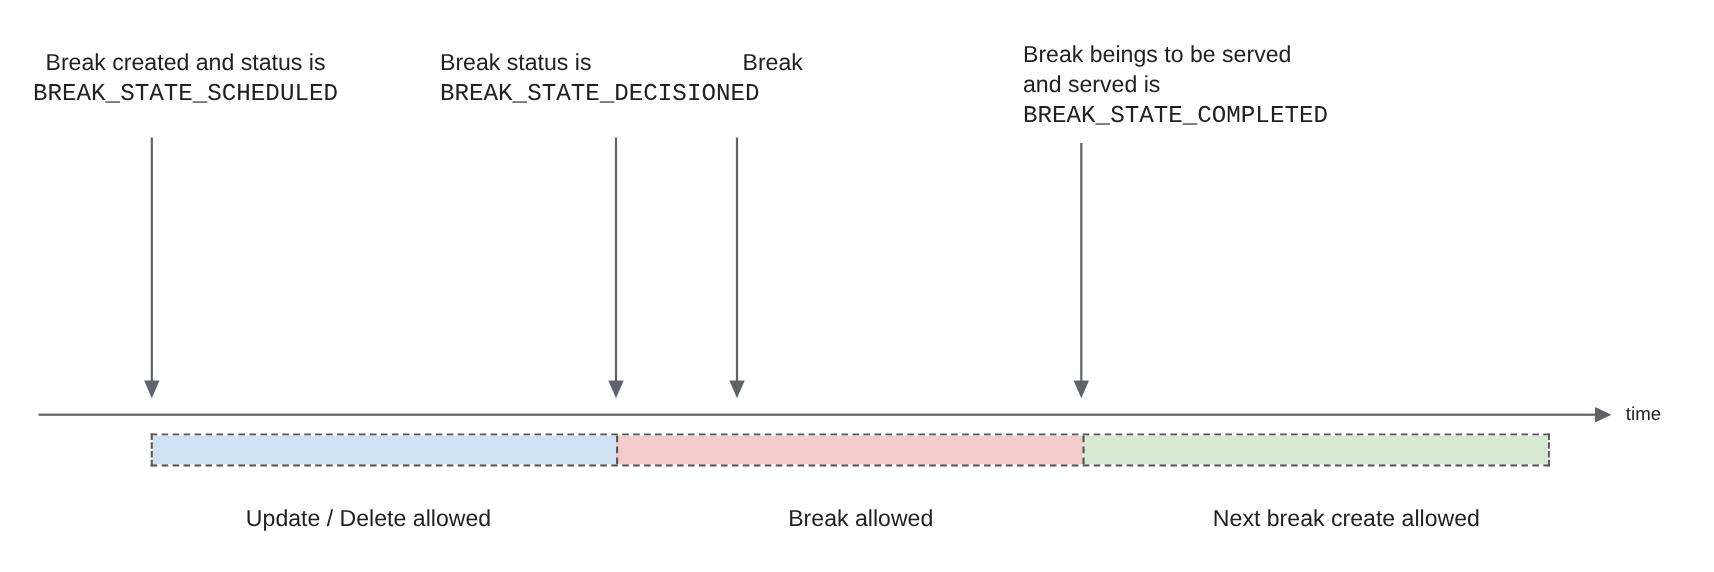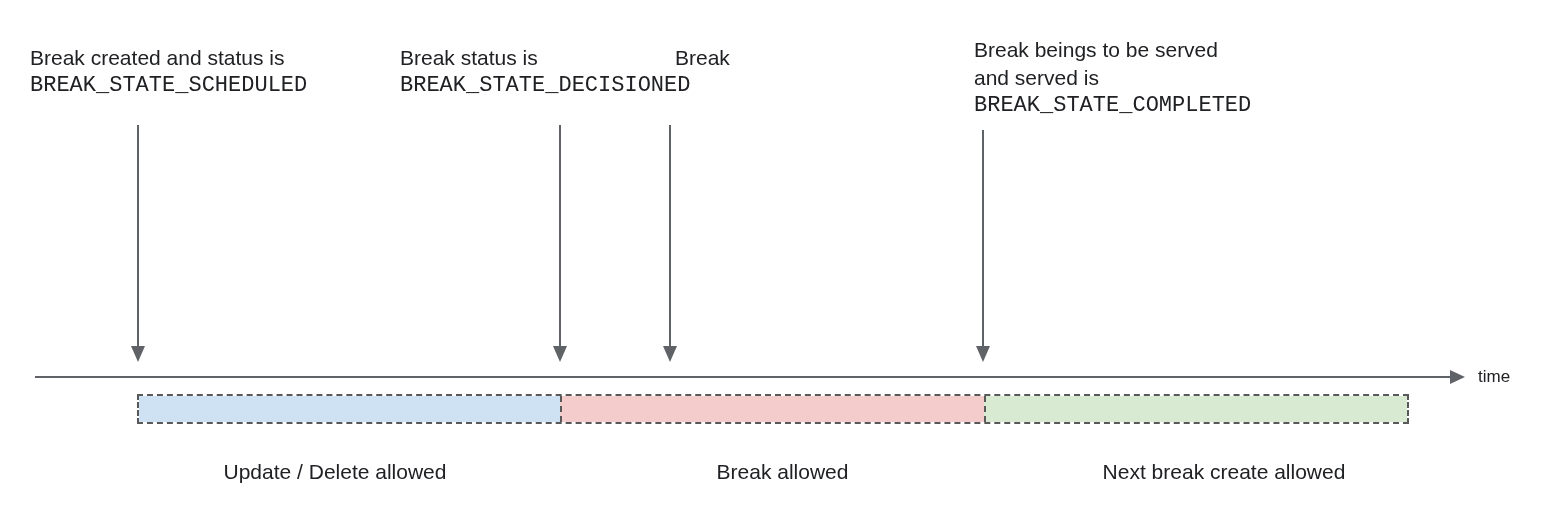--- a/index.html
+++ b/index.html
@@ -18,24 +18,24 @@
     position: absolute;
     font-size: 21px;
     line-height: 28px;
     white-space: nowrap;
   }
   .annotation .mono {
     font-family: "Liberation Mono", "DejaVu Sans Mono", monospace;
     font-size: 22px;
   }
   .annotation div { display: block; }
-  #ann-1 { left: 30px;  top: 44px; }
+  #ann-1 { left: 30px;  top: 44px; text-align: center; }
   #ann-2 { left: 352px; top: 44px; margin-left: 48px; }
   #ann-3 { left: 675px; top: 44px; }
-  #ann-4 { left: 930px; top: 36px; margin-left: 44px; }
+  #ann-4 { left: 930px; top: 36px; }
 
   
   .v-arrow {
     position: absolute;
     width: 14px;
     top: 125px;
     height: 237px;
   }
   .v-arrow .shaft {
     position: absolute;

